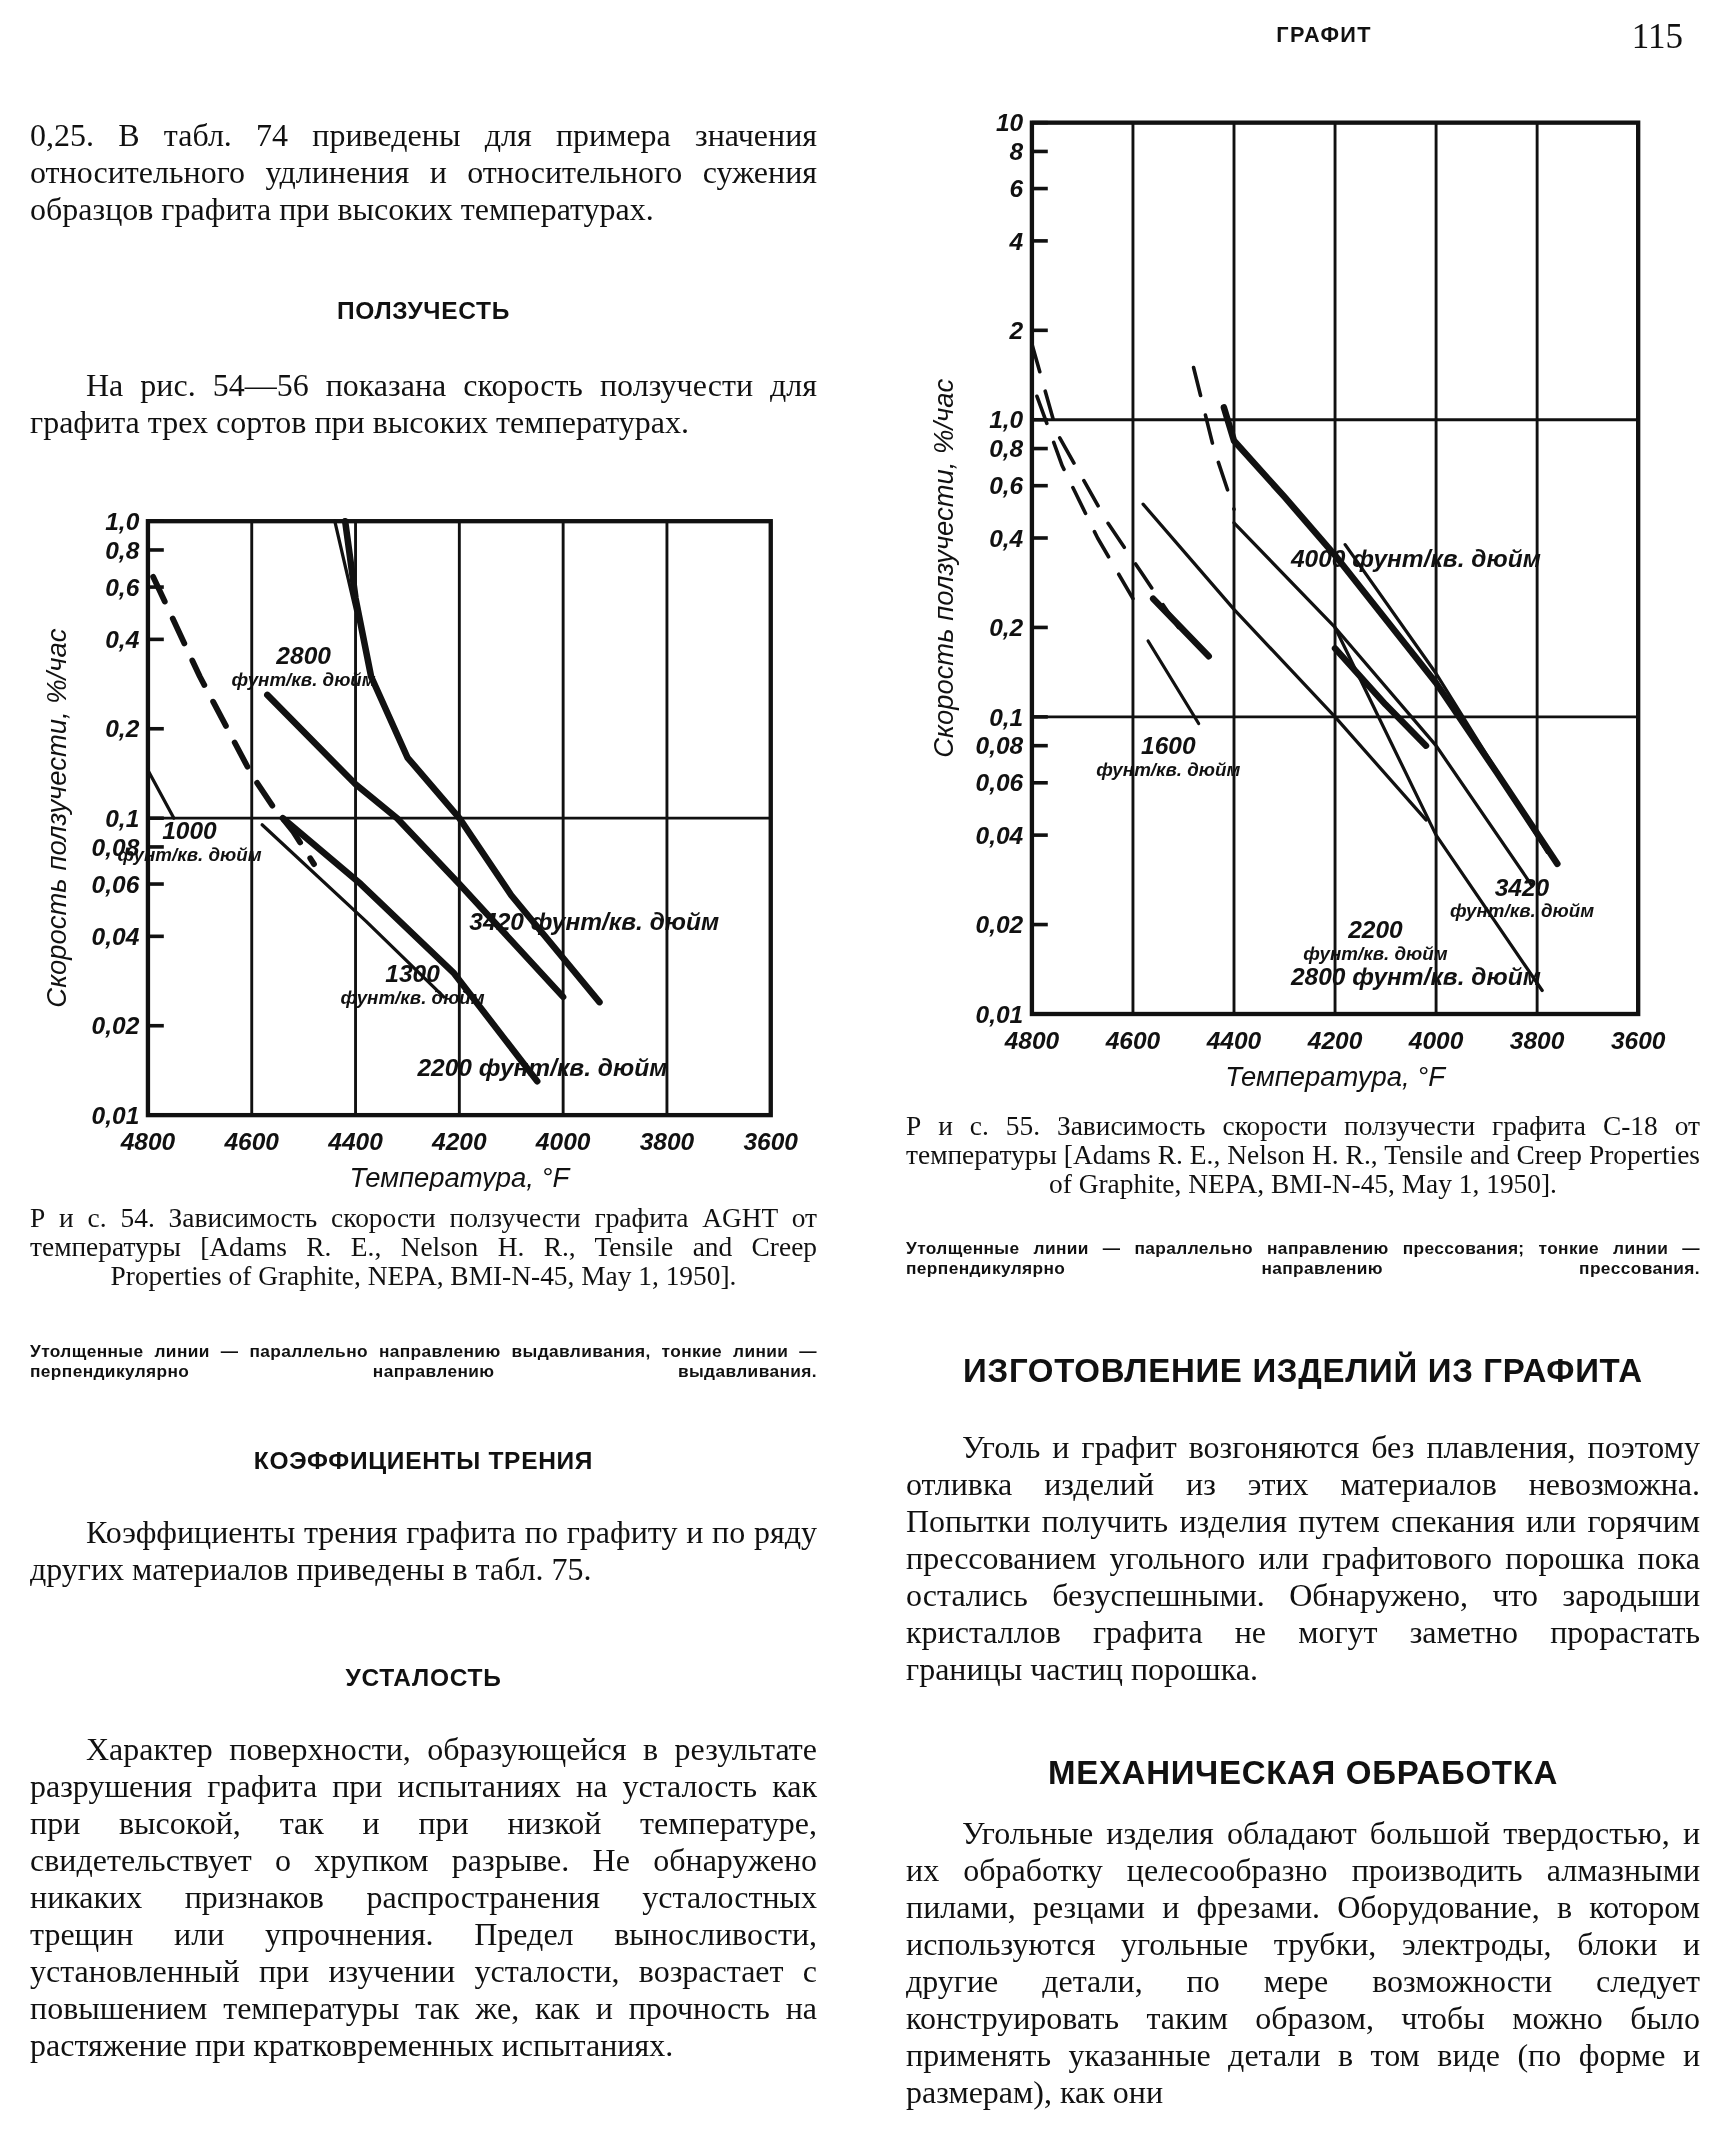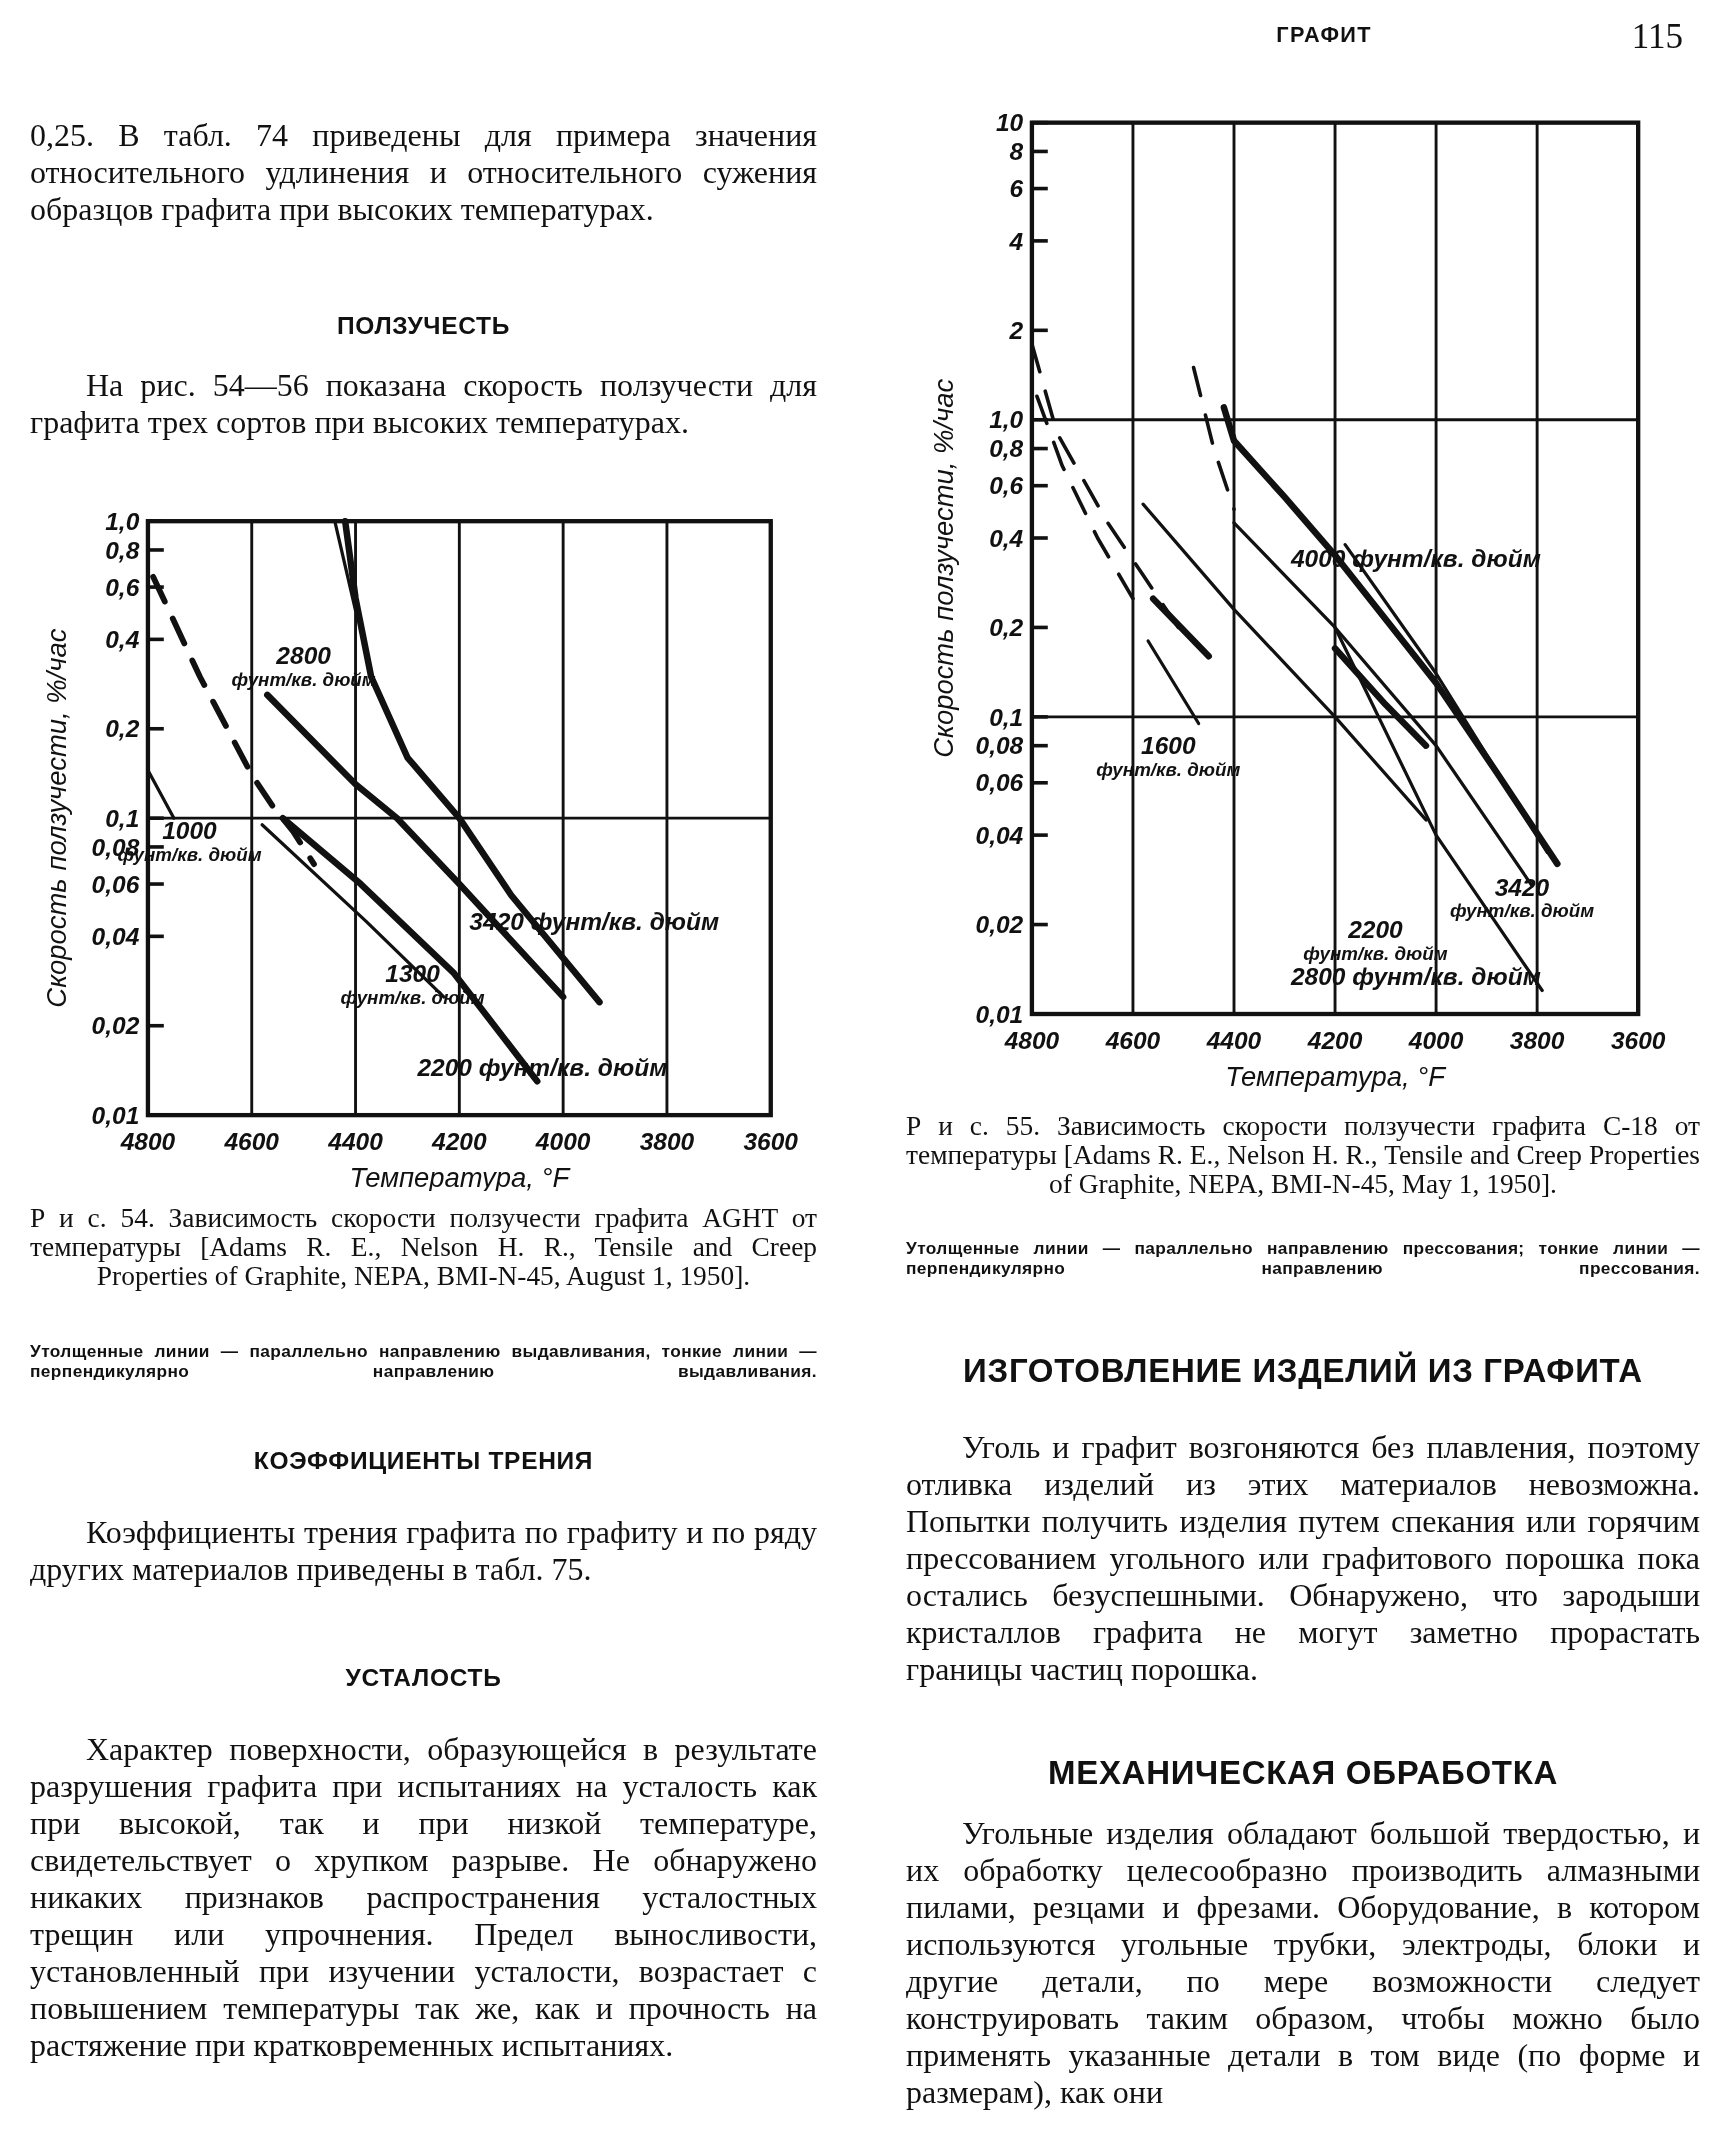--- a/index.html
+++ b/index.html
@@ -21,21 +21,21 @@
   .lbl-big { font-size:34px; font-weight:bold; }
   .axis-title { font-size:38px; }
 </style>
 </head>
 <body>
 
 <div class="abs running-head">ГРАФИТ</div>
 <div class="abs page-no">115</div>
 
 <div class="abs para" style="left:30px; top:117px; width:787px;">0,25. В табл. 74 приведены для примера значения относительного удлинения и относительного сужения образцов графита при высоких температурах.</div>
-<div class="abs h-section" style="left:30px; top:312px; width:787px;">ПОЛЗУЧЕСТЬ</div>
+<div class="abs h-section" style="left:30px; top:297px; width:787px;">ПОЛЗУЧЕСТЬ</div>
 <div class="abs para indent" style="left:30px; top:367px; width:787px;">На рис. 54—56 показана скорость ползучести для графита трех сортов при высоких температурах.</div>
 
 <svg class="abs" id="fig54" style="left:0; top:498px;" width="866" height="693" viewBox="0 0 1200 960">
     <line x1="205" y1="32" x2="205" y2="855" stroke="#111" stroke-width="4"></line>
     <line x1="348.8333333333333" y1="32" x2="348.8333333333333" y2="855" stroke="#111" stroke-width="4"></line>
     <line x1="492.66666666666663" y1="32" x2="492.66666666666663" y2="855" stroke="#111" stroke-width="4"></line>
     <line x1="636.5" y1="32" x2="636.5" y2="855" stroke="#111" stroke-width="4"></line>
     <line x1="780.3333333333333" y1="32" x2="780.3333333333333" y2="855" stroke="#111" stroke-width="4"></line>
     <line x1="924.1666666666667" y1="32" x2="924.1666666666667" y2="855" stroke="#111" stroke-width="4"></line>
     <line x1="1068" y1="32" x2="1068" y2="855" stroke="#111" stroke-width="4"></line>
@@ -82,21 +82,21 @@
     <text x="420.75" y="230.13151374024926" text-anchor="middle" class="lbl-big">2800</text>
     <text x="420.75" y="260.13151374024926" text-anchor="middle" class="lbl">фунт/кв. дюйм</text>
     <text x="262.5333333333333" y="472.5441120685685" text-anchor="middle" class="lbl-big">1000</text>
     <text x="262.5333333333333" y="502.5441120685685" text-anchor="middle" class="lbl">фунт/кв. дюйм</text>
     <text x="571.775" y="670.9944701026768" text-anchor="middle" class="lbl-big">1300</text>
     <text x="571.775" y="700.9944701026768" text-anchor="middle" class="lbl">фунт/кв. дюйм</text>
     <text x="823.4833333333333" y="598.532917001264" text-anchor="middle" class="lbl-big">3420 фунт/кв. дюйм</text>
     <text x="751.5666666666666" y="801.367654264305" text-anchor="middle" class="lbl-big">2200 фунт/кв. дюйм</text>
   </svg>
 
-<div class="abs caption" style="left:30px; top:1204px; width:787px;">Р и с. 54. Зависимость скорости ползучести графита AGHT от температуры [Adams R. E., Nelson H. R., Tensile and Creep Properties of Graphite, NEPA, BMI-N-45, August 1, 1950].</div>
+<div class="abs caption" style="left:30px; top:1204px; width:787px;">Р и с. 54. Зависимость скорости ползучести графита AGHT от температуры [Adams R. E., Nelson H. R., Tensile and Creep Properties of Graphite, NEPA, BMI-N-45, May 1, 1950].</div>
 <div class="abs note" style="left:30px; top:1341px; width:787px;">Утолщенные линии — параллельно направлению выдавливания, тонкие линии — перпендикулярно направлению выдавливания.</div>
 
 <div class="abs h-section" style="left:30px; top:1447px; width:787px;">КОЭФФИЦИЕНТЫ ТРЕНИЯ</div>
 <div class="abs para indent" style="left:30px; top:1514px; width:787px;">Коэффициенты трения графита по графиту и по ряду других материалов приведены в табл. 75.</div>
 
 <div class="abs h-section" style="left:30px; top:1664px; width:787px;">УСТАЛОСТЬ</div>
 <div class="abs para indent" style="left:30px; top:1731px; width:787px;">Характер поверхности, образующейся в результате разрушения графита при испытаниях на усталость как при высокой, так и при низкой температуре, свидетельствует о хрупком разрыве. Не обнаружено никаких признаков распространения усталостных трещин или упрочнения. Предел выносливости, установленный при изучении усталости, возрастает с повышением температуры так же, как и прочность на растяжение при кратковременных испытаниях.</div>
 
 <svg class="abs" id="fig55" style="left:1250; top:101px; left:902px;" width="830" height="996" viewBox="0 0 1150 1380">
     <line x1="180" y1="30" x2="180" y2="1265" stroke="#111" stroke-width="4"></line>

